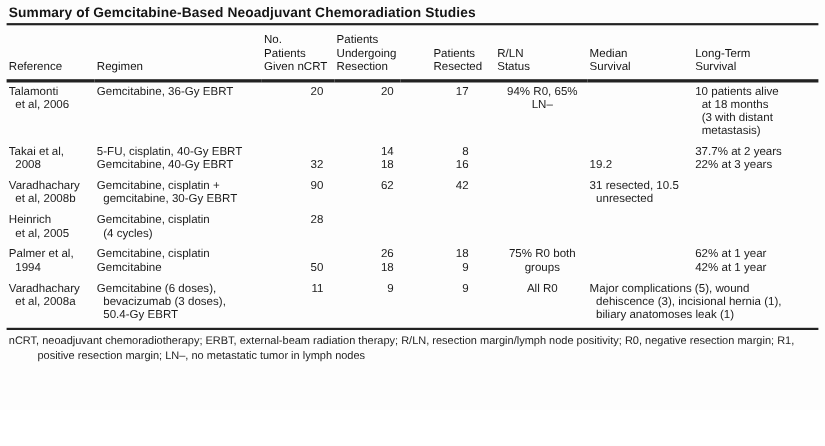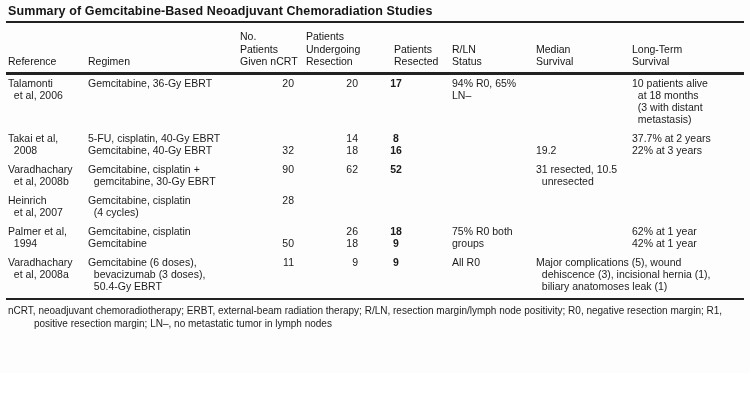--- a/index.html
+++ b/index.html
@@ -36,22 +36,22 @@
     text-align: left; vertical-align: bottom;
     white-space: pre-line; padding: 7px 0 4px 2px; color: #151515;
   }
   th.c-resected { padding-left: 30px; }
   td {
     font-size: 10.5px; line-height: 12px; vertical-align: top;
     white-space: pre-wrap; padding: 2px 0 5px 2px;
   }
   td.c-ncrt       { text-align: right; padding-right: 10px; }
   td.c-undergoing { text-align: right; padding-right: 6px; }
-  td.c-resected   { text-align: center; padding-right: 24px; font-weight: bold; }
-  td.c-rln        { }
+  td.c-resected   { text-align: right; padding-right: 24px; }
+  td.c-rln        { text-align: center; }
   .footnote {
     font-size: 10px; line-height: 13px; color: #1c1c1c;
     padding: 4px 2px 4px 28px; text-indent: -26px;
   }
 </style>
 </head>
 <body>
 
 <div class="page">
   <div class="title">Summary of Gemcitabine-Based Neoadjuvant Chemoradiation Studies</div>
@@ -120,29 +120,29 @@
           <td class="c-longterm">37.7% at 2 years
 22% at 3 years</td>
         </tr>
         <tr>
           <td class="c-reference">Varadhachary
   et al, 2008b</td>
           <td class="c-regimen">Gemcitabine, cisplatin +
   gemcitabine, 30-Gy EBRT</td>
           <td class="c-ncrt">90</td>
           <td class="c-undergoing">62</td>
-          <td class="c-resected">52</td>
+          <td class="c-resected">42</td>
           <td class="c-rln"></td>
           <td class="c-median">31 resected, 10.5
   unresected</td>
           <td class="c-longterm"></td>
         </tr>
         <tr>
           <td class="c-reference">Heinrich
-  et al, 2007</td>
+  et al, 2005</td>
           <td class="c-regimen">Gemcitabine, cisplatin
   (4 cycles)</td>
           <td class="c-ncrt">28</td>
           <td class="c-undergoing"></td>
           <td class="c-resected"></td>
           <td class="c-rln"></td>
           <td class="c-median"></td>
           <td class="c-longterm"></td>
         </tr>
         <tr>

